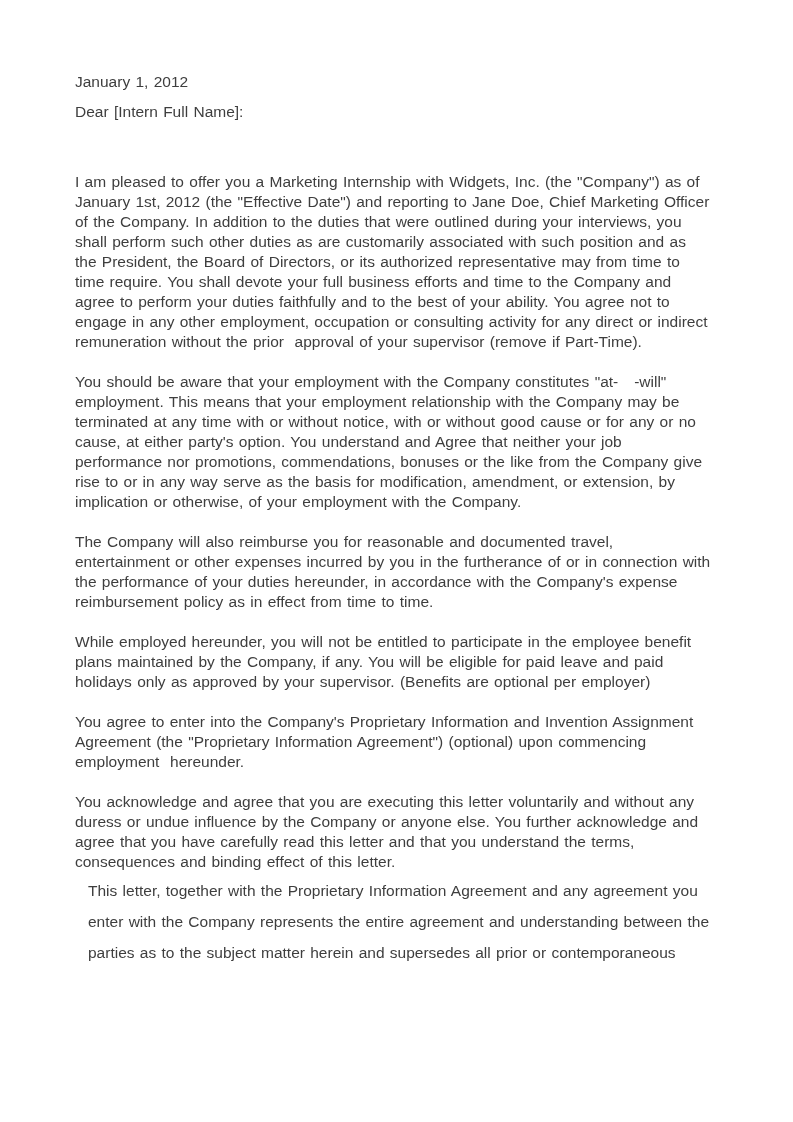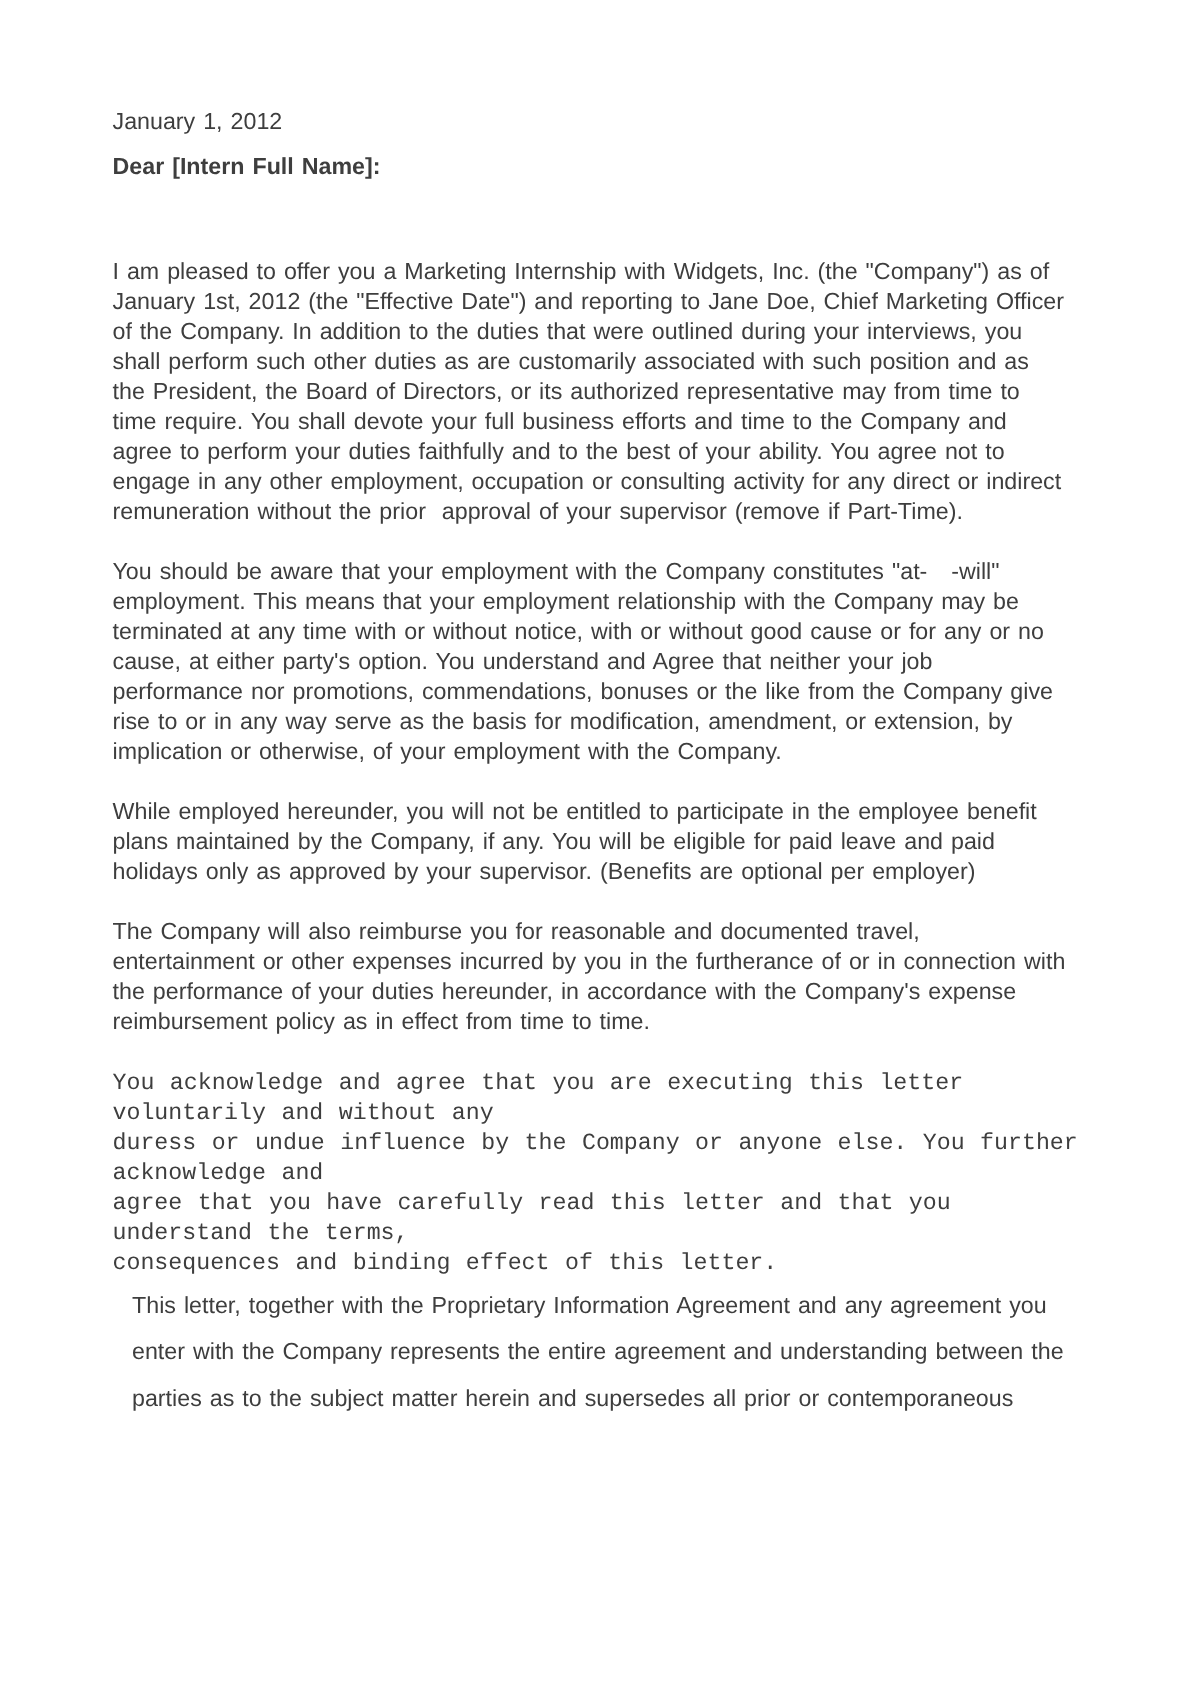--- a/index.html
+++ b/index.html
@@ -23,29 +23,27 @@
   }
   .line {
     margin: 0;
     white-space: pre-wrap;
   }
   .date-line {
     margin: 0 0 10px 0;
   }
   .salutation-line {
     margin: 0 0 50px 0;
-    font-weight: bold;
   }
   .para {
     margin: 0 0 20px 0;
     white-space: pre-wrap;
   }
   .para.last-regular {
     margin: 0;
-    font-family: Liberation Mono, monospace;
   }
   .para.wide-spacing {
     margin: 3px 0 0 13px;
     line-height: 31px;
   }
 </style>
 </head>
 <body>
 
 <div class="page">
@@ -65,29 +63,32 @@
 
   <p class="para">You should be aware that your employment with the Company constitutes "at-   -will"
 employment. This means that your employment relationship with the Company may be
 terminated at any time with or without notice, with or without good cause or for any or no
 cause, at either party's option. You understand and Agree that neither your job
 performance nor promotions, commendations, bonuses or the like from the Company give
 rise to or in any way serve as the basis for modification, amendment, or extension, by
 implication or otherwise, of your employment with the Company.</p>
 
 
-  <p class="para">While employed hereunder, you will not be entitled to participate in the employee benefit
-plans maintained by the Company, if any. You will be eligible for paid leave and paid
-holidays only as approved by your supervisor. (Benefits are optional per employer)</p>
-
   <p class="para">The Company will also reimburse you for reasonable and documented travel,
 entertainment or other expenses incurred by you in the furtherance of or in connection with
 the performance of your duties hereunder, in accordance with the Company's expense
 reimbursement policy as in effect from time to time.</p>
 
+  <p class="para">While employed hereunder, you will not be entitled to participate in the employee benefit
+plans maintained by the Company, if any. You will be eligible for paid leave and paid
+holidays only as approved by your supervisor. (Benefits are optional per employer)</p>
+
+  <p class="para">You agree to enter into the Company's Proprietary Information and Invention Assignment
+Agreement (the "Proprietary Information Agreement") (optional) upon commencing
+employment  hereunder.</p>
 
   <p class="para last-regular">You acknowledge and agree that you are executing this letter voluntarily and without any
 duress or undue influence by the Company or anyone else. You further acknowledge and
 agree that you have carefully read this letter and that you understand the terms,
 consequences and binding effect of this letter.</p>
 
   <p class="para wide-spacing">This letter, together with the Proprietary Information Agreement and any agreement you
 enter with the Company represents the entire agreement and understanding between the
 parties as to the subject matter herein and supersedes all prior or contemporaneous</p>
 </div>

